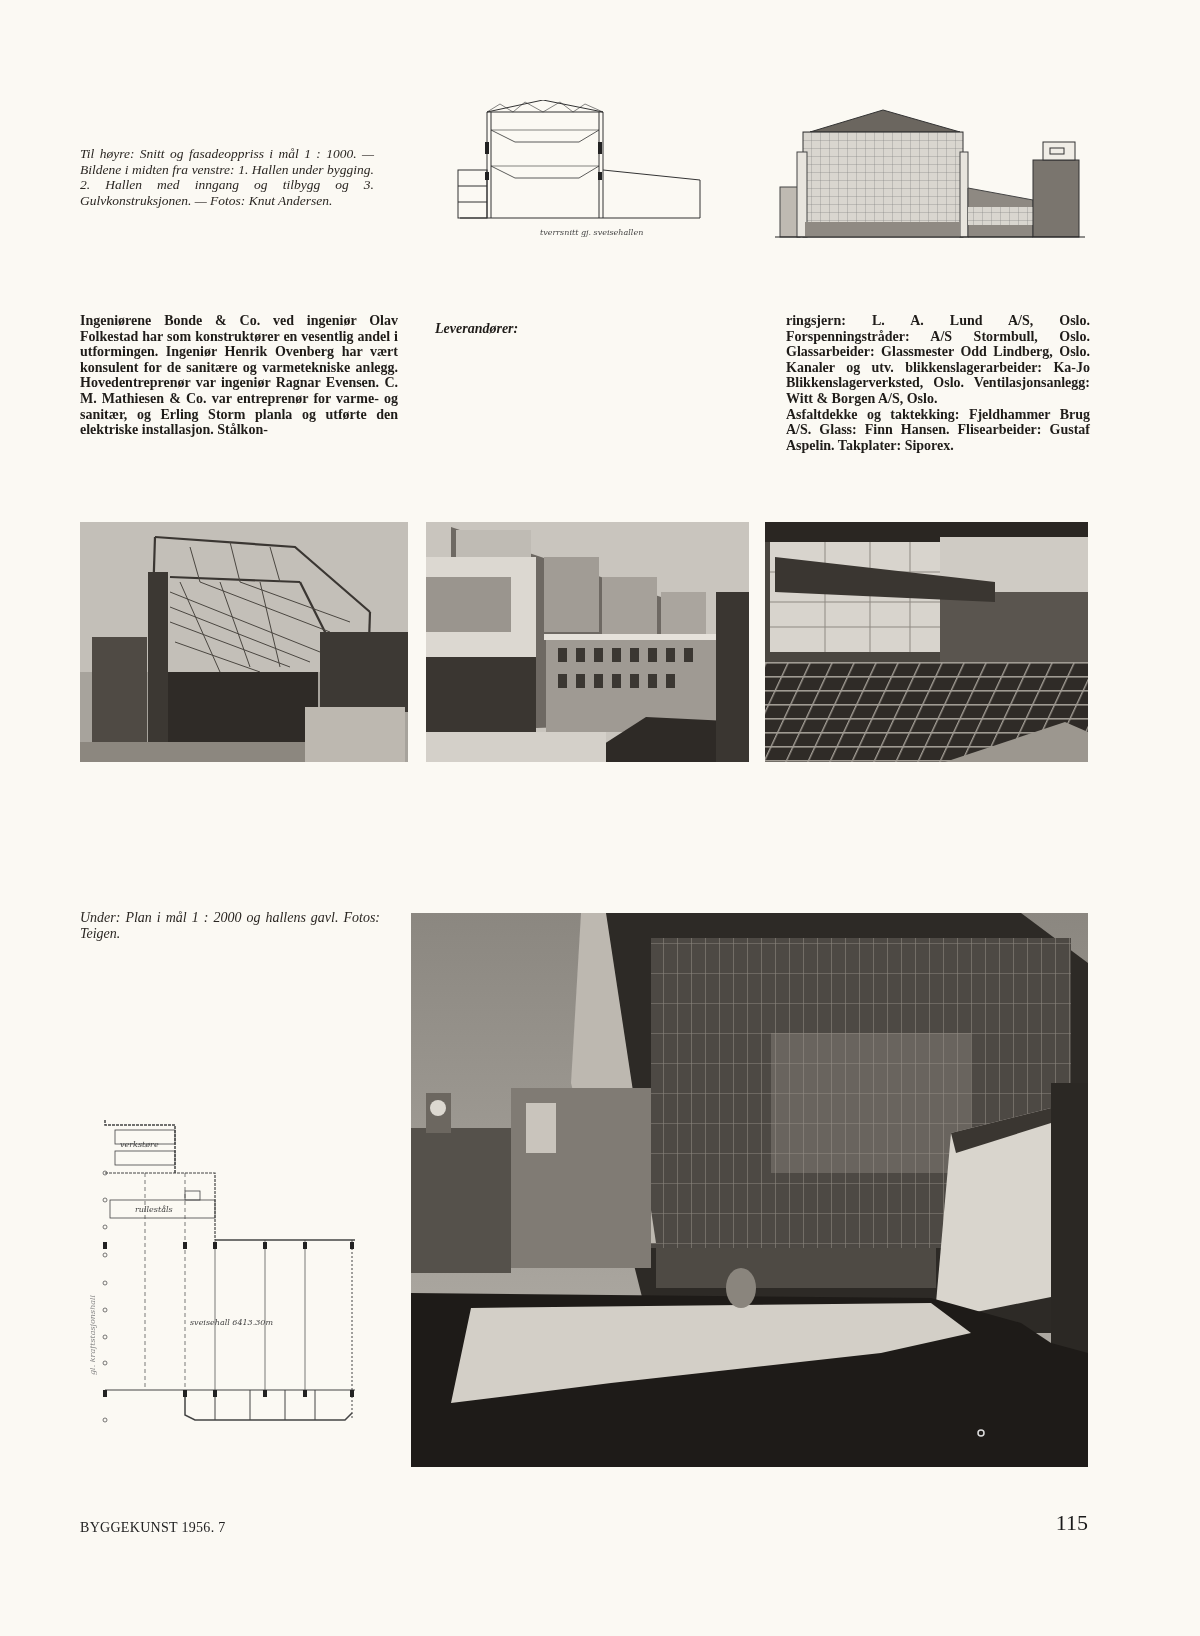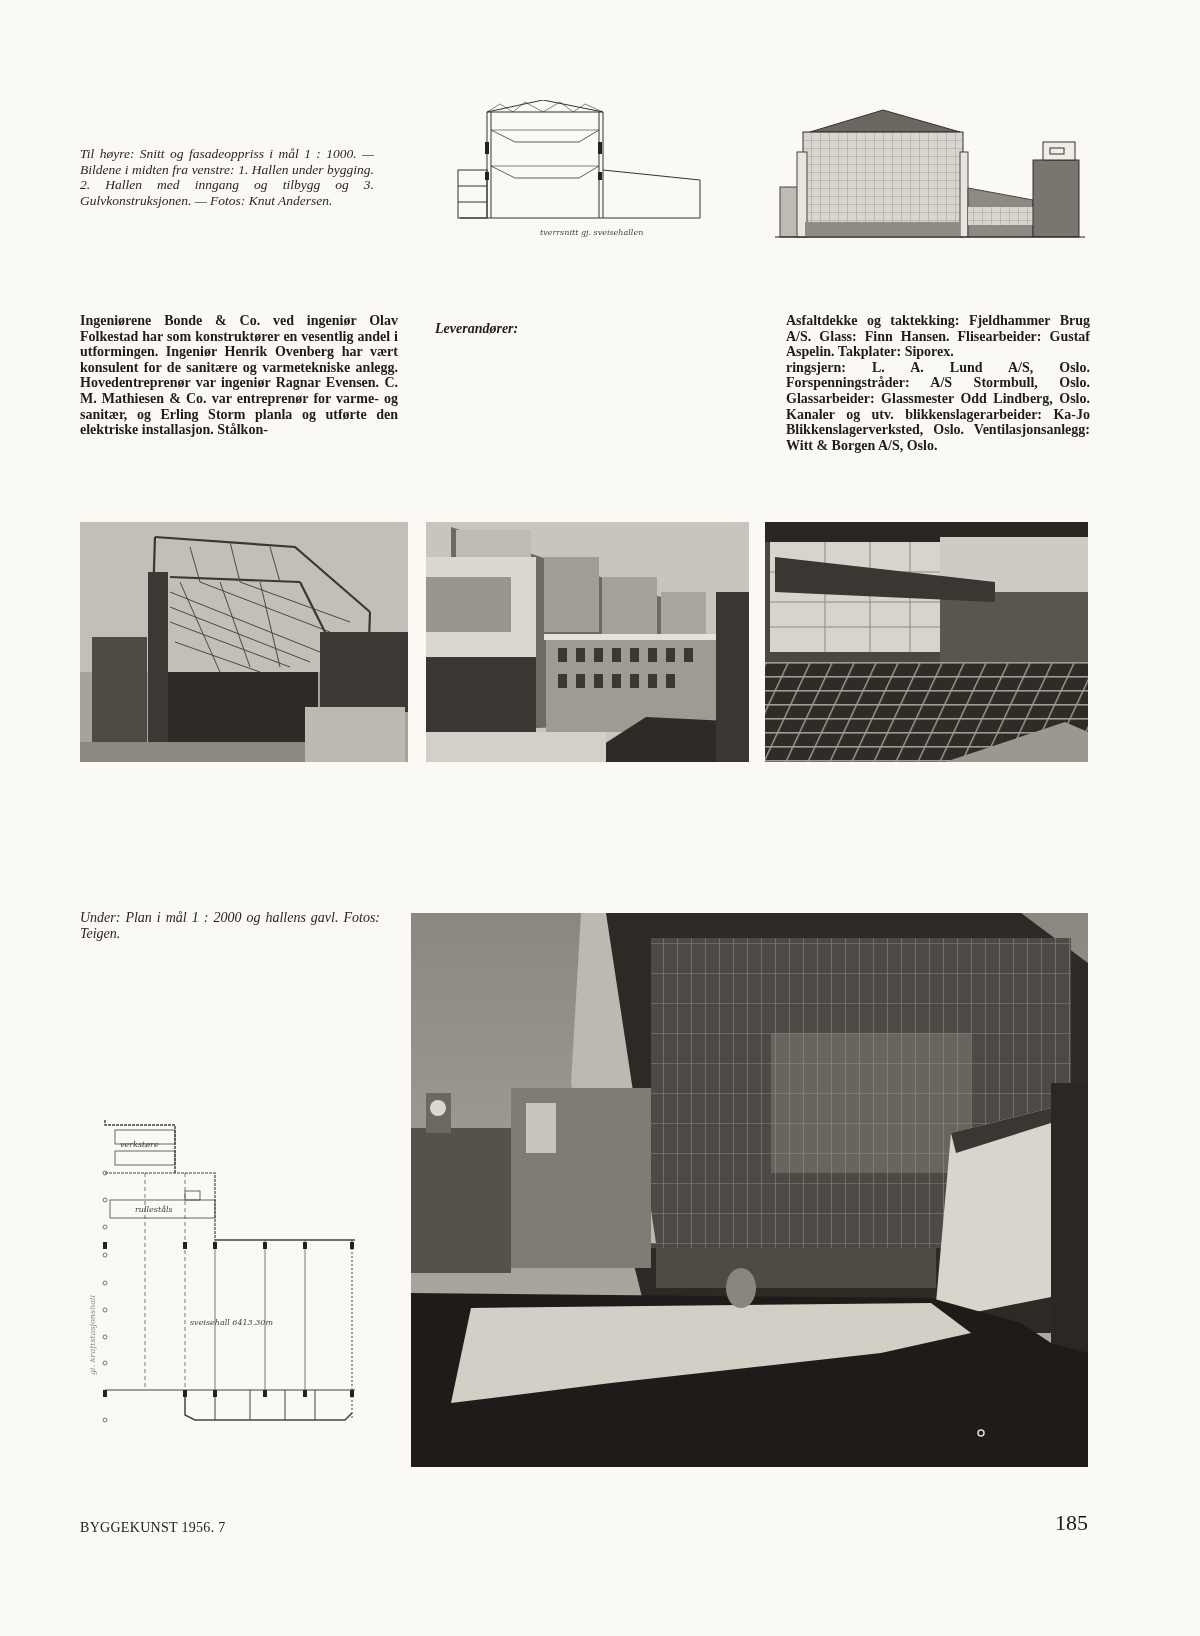--- a/index.html
+++ b/index.html
@@ -86,22 +86,22 @@
   </svg>
 </div>
 
 <div class="abs col" style="left:80px; top:313px; width:318px;">
   <p>Ingeniørene Bonde &amp; Co. ved ingeniør Olav Folkestad har som konstruktører en vesentlig andel i utformingen. Ingeniør Henrik Ovenberg har vært konsulent for de sanitære og varmetekniske anlegg. Hovedentreprenør var ingeniør Ragnar Evensen. C. M. Mathiesen &amp; Co. var entreprenør for varme- og sanitær, og Erling Storm planla og utførte den elektriske installasjon. Stålkon-</p>
 </div>
 <div class="abs col" style="left:435px; top:313px; width:314px;">
   <p class="sub">Leverandører:</p>
 </div>
 <div class="abs col" style="left:786px; top:313px; width:304px;">
+  <p>ringsjern: L. A. Lund A/S, Oslo. Forspenningstråder: A/S Stormbull, Oslo. Glassarbeider: Glassmester Odd Lindberg, Oslo. Kanaler og utv. blikkenslagerarbeider: Ka-Jo Blikkenslagerverksted, Oslo. Ventilasjonsanlegg: Witt &amp; Borgen A/S, Oslo.</p>
   <p>Asfaltdekke og taktekking: Fjeldhammer Brug A/S. Glass: Finn Hansen. Flisearbeider: Gustaf Aspelin. Takplater: Siporex.</p>
-  <p>ringsjern: L. A. Lund A/S, Oslo. Forspenningstråder: A/S Stormbull, Oslo. Glassarbeider: Glassmester Odd Lindberg, Oslo. Kanaler og utv. blikkenslagerarbeider: Ka-Jo Blikkenslagerverksted, Oslo. Ventilasjonsanlegg: Witt &amp; Borgen A/S, Oslo.</p>
 </div>
 
 <div class="photo" style="left:80px; top:522px; width:328px; height:240px;">
   <svg viewBox="0 0 328 240" preserveAspectRatio="none">
     <rect width="328" height="240" fill="#a7a39c"></rect>
     <rect width="328" height="150" fill="#c3bfb8"></rect>
     <g stroke="#3a3632" stroke-width="2.2" fill="none">
       <polyline points="75,15 215,25 290,90"></polyline>
       <line x1="75" y1="15" x2="70" y2="170"></line>
       <line x1="290" y1="90" x2="288" y2="150"></line>
@@ -278,13 +278,13 @@
     <polygon points="540,220 640,195 640,210 545,240" fill="#3a3631"></polygon>
     <rect x="640" y="170" width="37" height="280" fill="#2b2824"></rect>
     <polygon points="0,380 520,385 610,410 640,430 677,440 677,554 0,554" fill="#1e1b18"></polygon>
     <polygon points="60,395 520,390 560,420 470,440 200,470 40,490" fill="#d3cfc7"></polygon>
     <ellipse cx="330" cy="375" rx="15" ry="20" fill="#8a857d"></ellipse>
     <circle cx="570" cy="520" r="3" fill="none" stroke="#ddd" stroke-width="1.5"></circle>
   </svg>
 </div>
 
 <div class="abs footer-left" style="left:80px; top:1520px;">BYGGEKUNST 1956. 7</div>
-<div class="abs footer-right" style="right:112px; top:1510px;">185</div>
+<div class="abs footer-right" style="right:112px; top:1510px;">115</div>
 
 </body></html>

